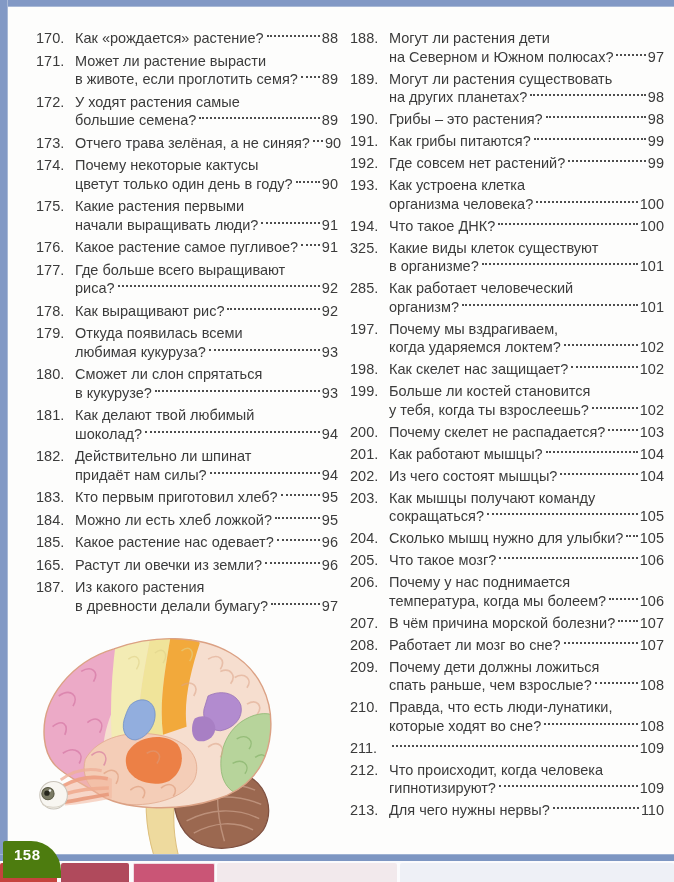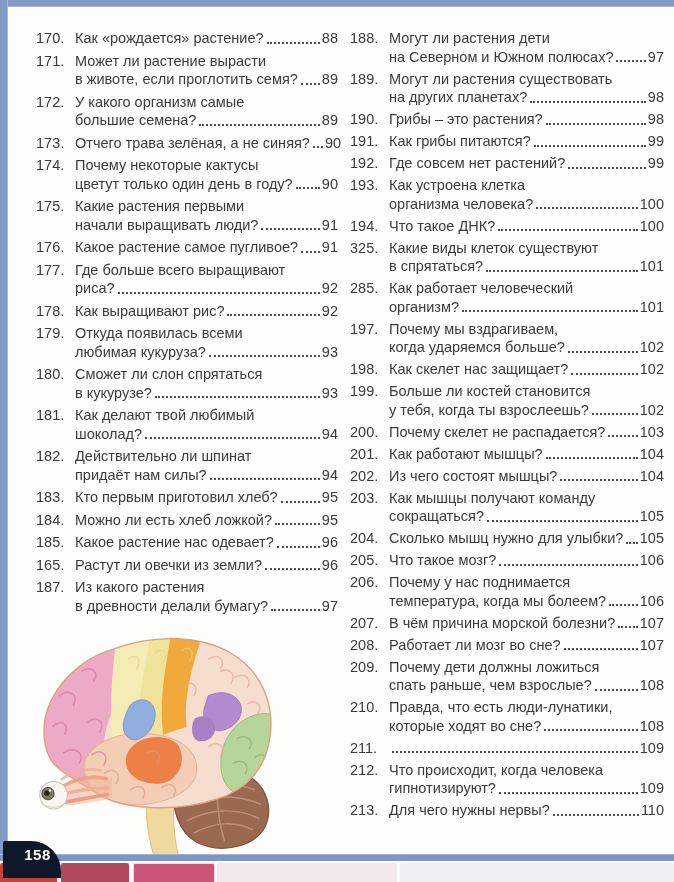--- a/index.html
+++ b/index.html
@@ -24,32 +24,31 @@
 
   .toc-col{position:absolute;top:29px;}
   .toc-col.left{left:36px;width:302px;}
   .toc-col.right{left:350px;width:314px;}
   .entry{display:flex;align-items:flex-start;color:#3b3b3b;font-size:14.5px;line-height:18.5px;}
   .toc-col.left .entry{margin-bottom:4px;}
   .toc-col.right .entry{margin-bottom:3.5px;}
   .num{width:33px;flex:0 0 33px;margin-right:6px;text-align:left;}
   .body{flex:1;min-width:0;}
   .line{white-space:nowrap;}
-  .line.last{display:flex;align-items:flex-end;}
+  .line.last{display:flex;align-items:center;}
   .line.last .txt{white-space:nowrap;}
   .dots{flex:1;min-width:10px;border-bottom:2px dotted #4d4d4d;margin:0 2px 4px 3px;}
   .pg{flex:0 0 auto;}
 
   .page-badge{
     position:absolute;left:3px;top:841px;width:58px;height:37px;
-    background:#0f172a;border-radius:2px 30px 0 0;
+    background:#4d7c0f;border-radius:2px 30px 0 0;
     color:#ffffff;font-weight:bold;font-size:15px;line-height:27px;
     padding-left:11px;box-sizing:border-box;letter-spacing:.5px;
     z-index:5;
-    text-align:center;
   }
 
   .brain-wrap{position:absolute;left:28px;top:624px;width:266px;height:236px;}
   .brain-wrap svg{width:100%;height:100%;}
 </style>
 </head>
 <body>
 
 <div class="page">
   <div class="edge-top"></div>
@@ -73,21 +72,21 @@
           <div class="line last">
             <span class="txt">в животе, если проглотить семя?</span>
             <span class="dots"></span>
             <span class="pg">89</span>
           </div>
         </div>
       </div>
       <div class="entry">
         <div class="num">172.</div>
         <div class="body">
-          <div class="line">У какого организм самые</div>
+          <div class="line">У ходят растения самые</div>
           <div class="line last">
             <span class="txt">большие семена?</span>
             <span class="dots"></span>
             <span class="pg">89</span>
           </div>
         </div>
       </div>
       <div class="entry">
         <div class="num">173.</div>
         <div class="body">
@@ -319,21 +318,21 @@
             <span class="dots"></span>
             <span class="pg">100</span>
           </div>
         </div>
       </div>
       <div class="entry">
         <div class="num">325.</div>
         <div class="body">
           <div class="line">Какие виды клеток существуют</div>
           <div class="line last">
-            <span class="txt">в спрятаться?</span>
+            <span class="txt">в организме?</span>
             <span class="dots"></span>
             <span class="pg">101</span>
           </div>
         </div>
       </div>
       <div class="entry">
         <div class="num">285.</div>
         <div class="body">
           <div class="line">Как работает человеческий</div>
           <div class="line last">
@@ -341,21 +340,21 @@
             <span class="dots"></span>
             <span class="pg">101</span>
           </div>
         </div>
       </div>
       <div class="entry">
         <div class="num">197.</div>
         <div class="body">
           <div class="line">Почему мы вздрагиваем,</div>
           <div class="line last">
-            <span class="txt">когда ударяемся больше?</span>
+            <span class="txt">когда ударяемся локтем?</span>
             <span class="dots"></span>
             <span class="pg">102</span>
           </div>
         </div>
       </div>
       <div class="entry">
         <div class="num">198.</div>
         <div class="body">
           <div class="line last">
             <span class="txt">Как скелет нас защищает?</span>

